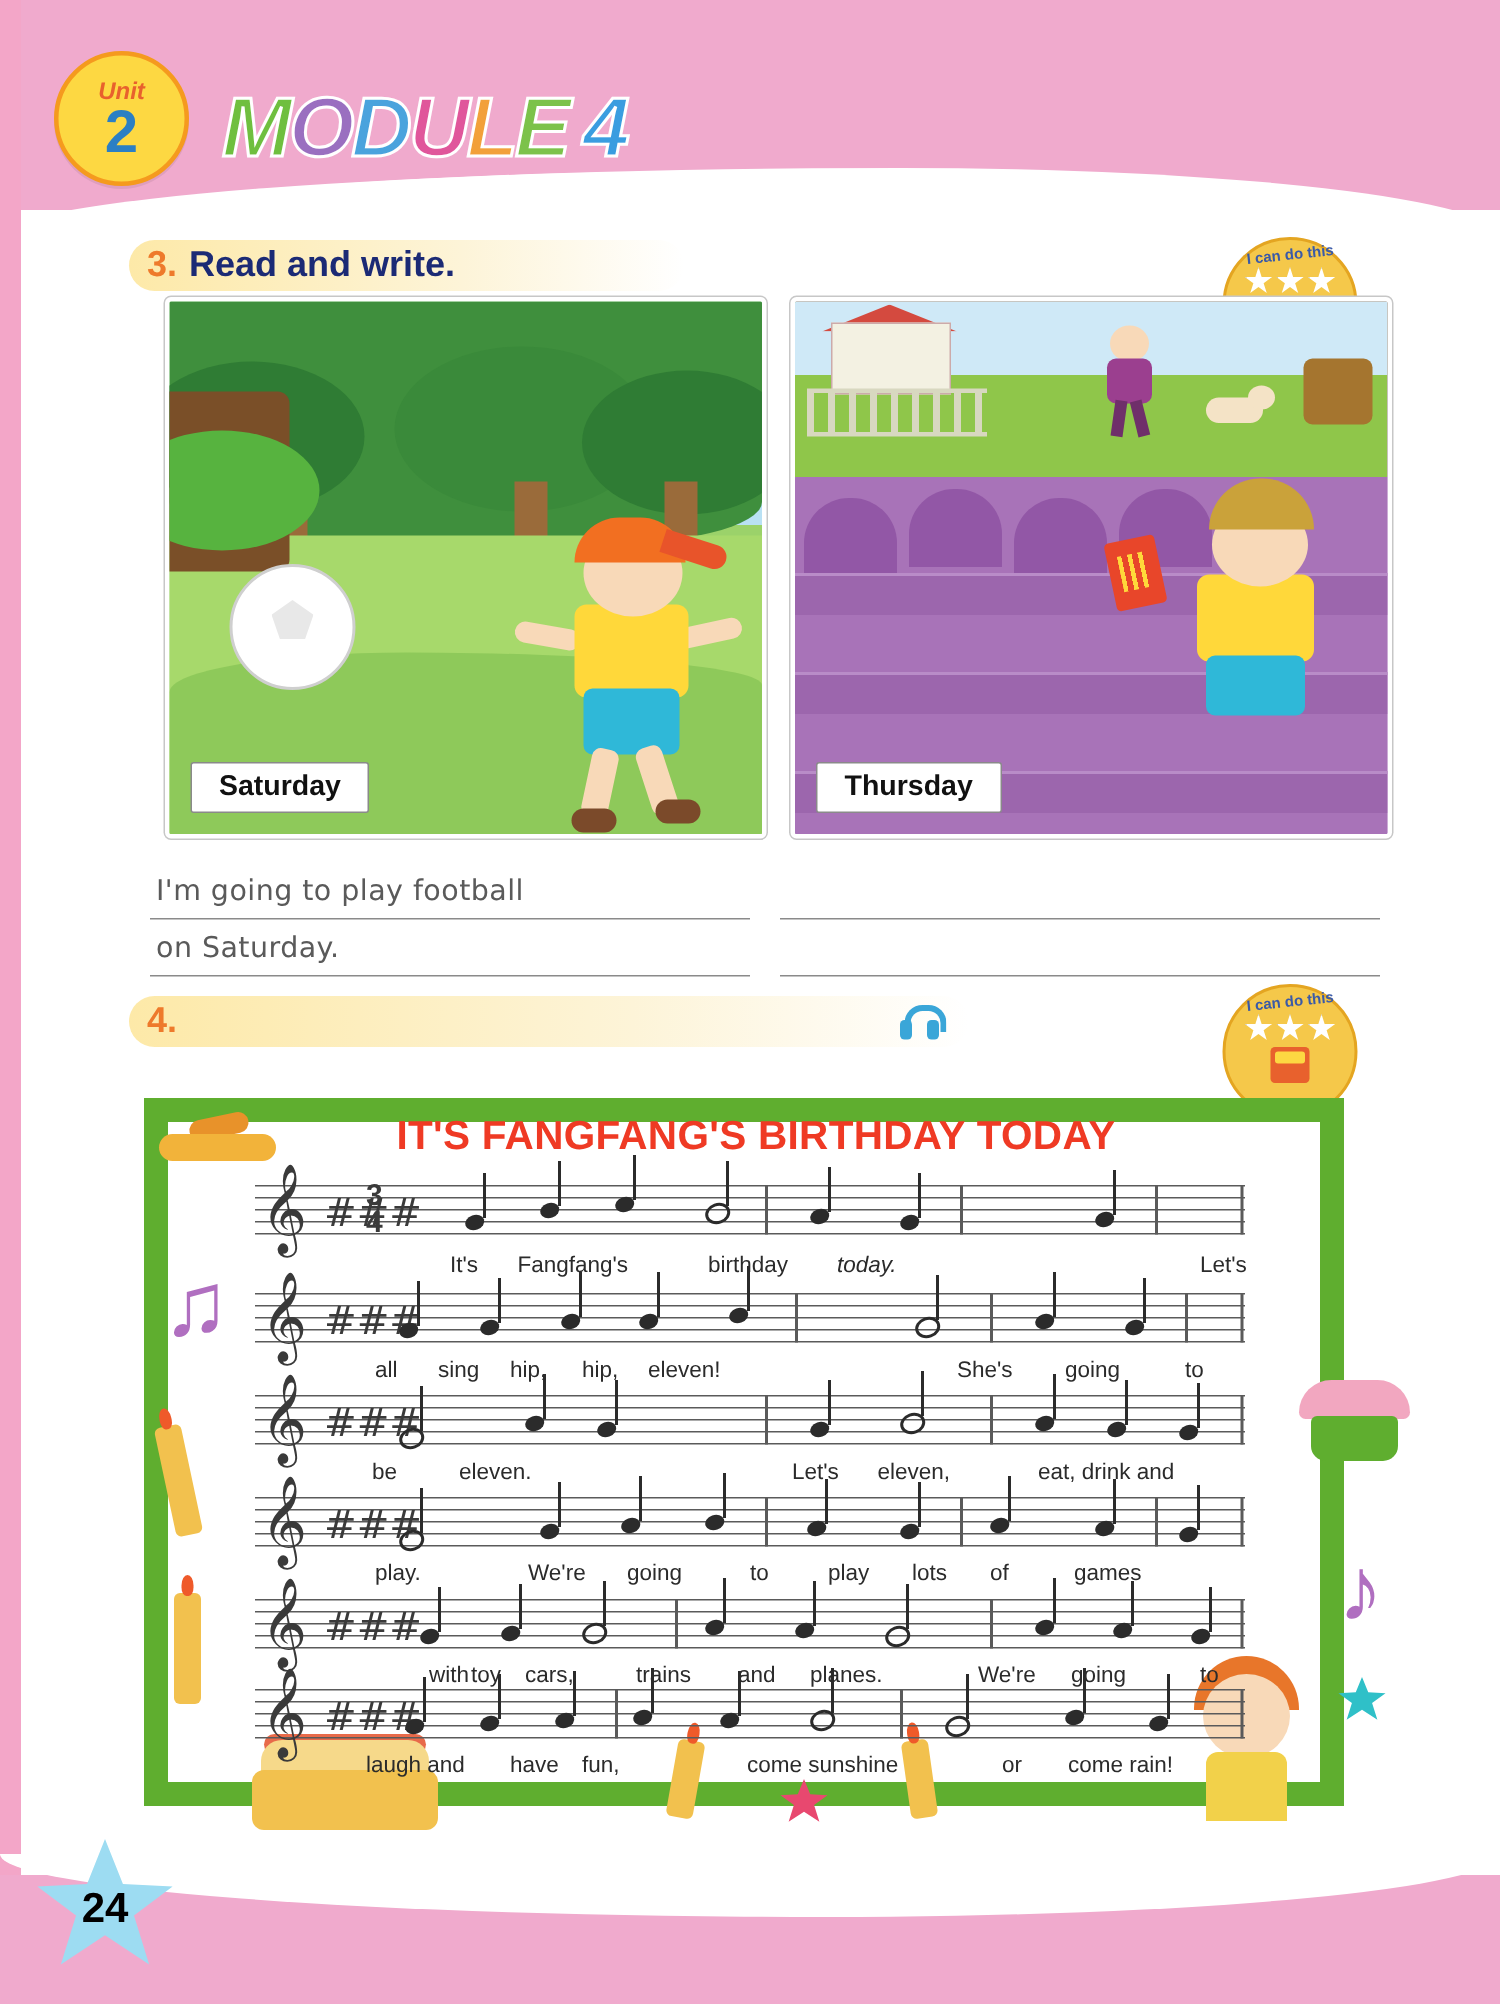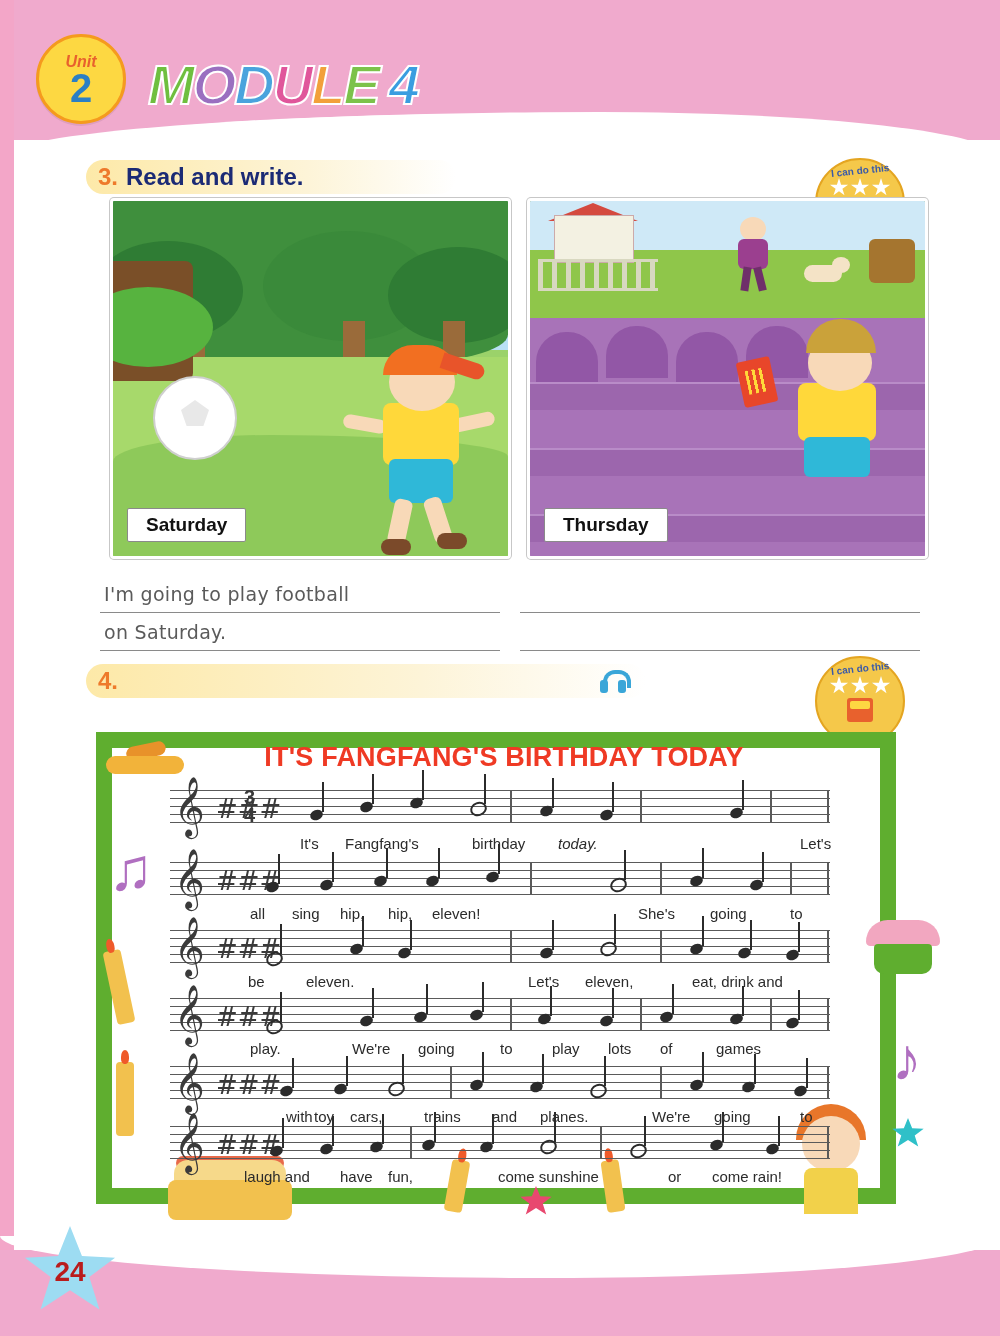--- a/index.html
+++ b/index.html
@@ -192,21 +192,21 @@
   .lyric{
     position:absolute;font-size:15px;color:#2b2b2b;white-space:nowrap;
   }
   .barline{position:absolute;width:1.5px;height:33px;background:#5a5a5a;}
   
   .page-star{
     position:absolute;left:24px;bottom:22px;width:92px;height:88px;background:#9ddcf2;
     clip-path:polygon(50% 0%,63% 34%,99% 36%,71% 58%,82% 95%,50% 73%,18% 95%,29% 58%,1% 36%,37% 34%);
     display:flex;align-items:center;justify-content:center;
   }
-  .page-num{font-size:28px;color:#b91c1c;font-weight:bold;margin-top:4px;}
+  .page-num{font-size:28px;color:#000000;font-weight:bold;margin-top:4px;}
   
   .hp{position:absolute;width:26px;height:24px;}
   .hp:before{content:"";position:absolute;left:3px;top:0;width:20px;height:14px;border:4px solid #3aa6d8;border-bottom:none;border-radius:12px 12px 0 0;}
   .hp .e1,.hp .e2{position:absolute;top:10px;width:8px;height:13px;background:#3aa6d8;border-radius:3px;}
   .hp .e1{left:0;} .hp .e2{right:0;}
   
   .deco{position:absolute;}
   .cake{left:168px;bottom:8px;width:124px;height:78px;}
   .cake .tier{position:absolute;left:0;bottom:0;width:124px;height:40px;background:#f2c14e;border-radius:8px;}
   .cake .top{position:absolute;left:6px;bottom:34px;width:112px;height:26px;background:#f6d98a;border-radius:14px 14px 4px 4px;}

